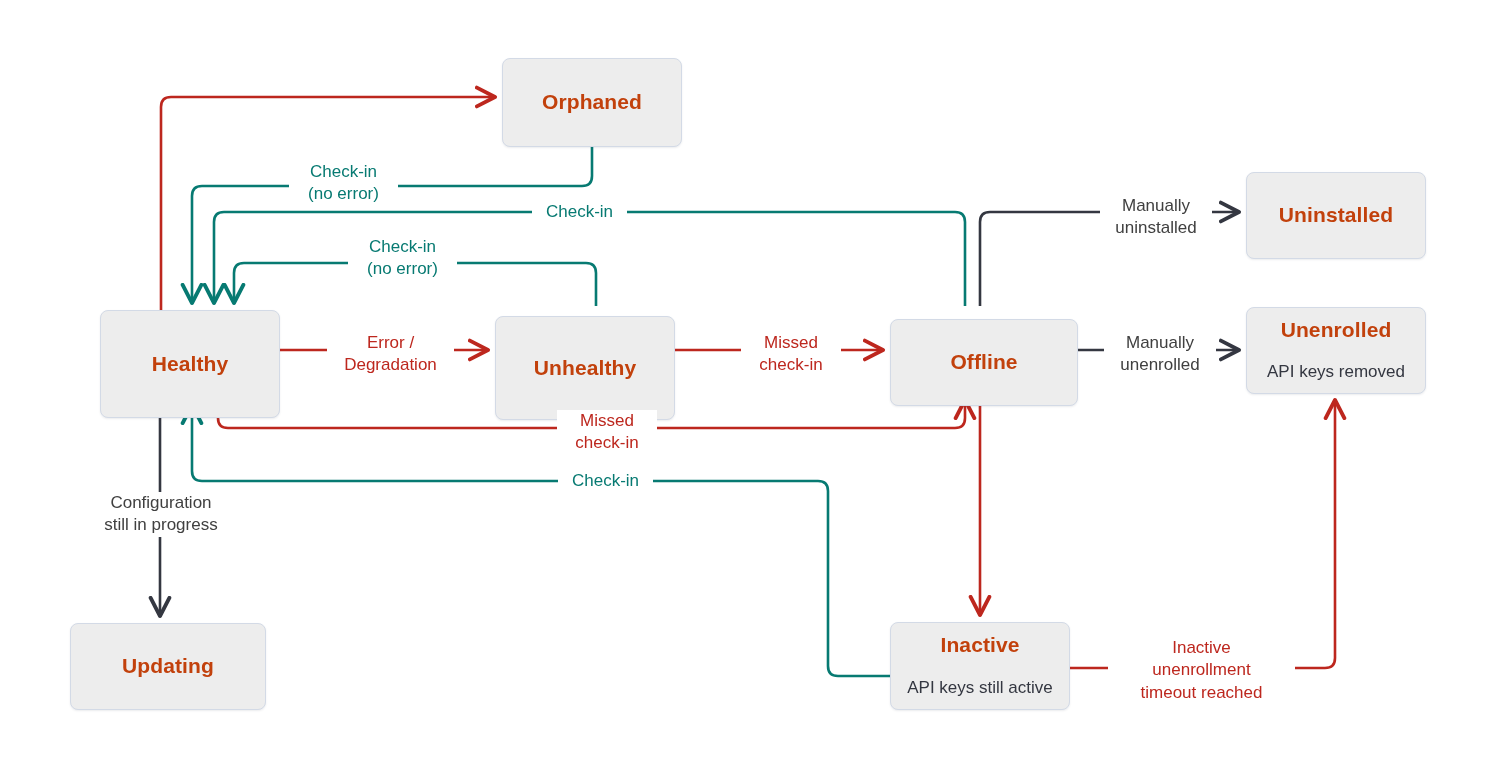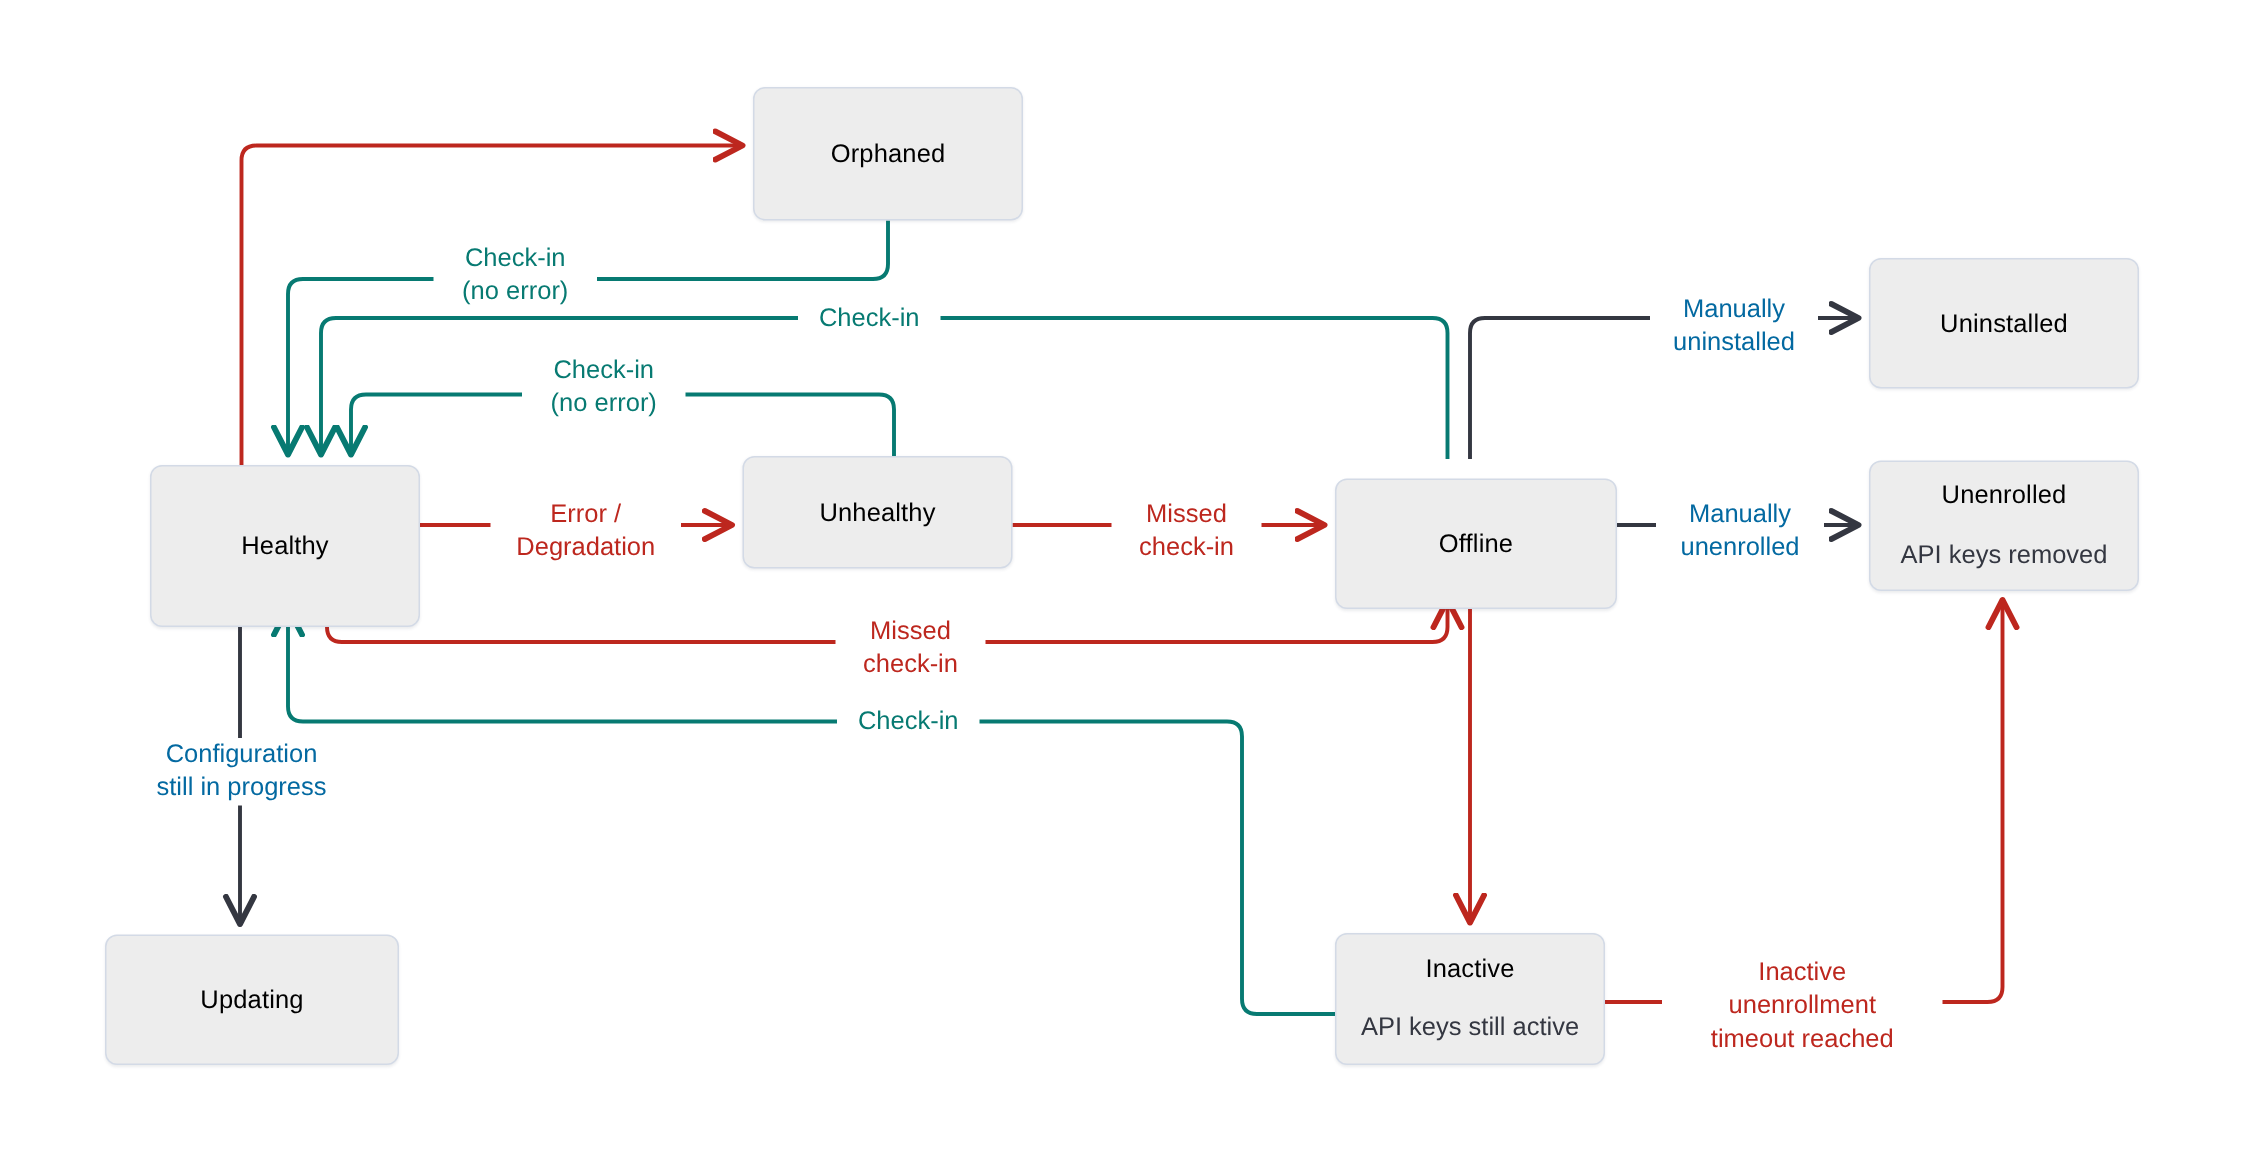--- a/index.html
+++ b/index.html
@@ -30,23 +30,23 @@
     background: #EDEDED;
     border: 1px solid #D3DAE6;
     border-radius: 8px;
     display: flex;
     flex-direction: column;
     align-items: center;
     justify-content: center;
     box-shadow: 0 1px 2px rgba(60,70,90,0.10);
   }
   .node-title {
-    font-size: 17px;
-    font-weight: normal;
-    color: #000000;
+    font-size: 21px;
+    font-weight: bold;
+    color: #c2410c;
     letter-spacing: 0.1px;
     line-height: 1.25;
   }
   .node-sub {
     font-size: 17px;
     font-weight: normal;
     color: #343741;
     line-height: 1.35;
     margin-top: 18px;
   }
@@ -54,21 +54,21 @@
     position: absolute;
     font-size: 17px;
     line-height: 1.32;
     text-align: center;
     white-space: pre-line;
     background: #ffffff;
     padding: 0 6px;
   }
   .lbl-red   { color: #BD271E; }
   .lbl-teal  { color: #077A72; }
-  .lbl-black { color: #0369a1; }
+  .lbl-black { color: #404040; }
 </style>
 </head>
 <body>
 
 <div id="canvas">
 
   <svg class="edges" viewBox="0 0 1494 769" xmlns="http://www.w3.org/2000/svg">
     <defs>
       <marker id="ah-red" markerWidth="9" markerHeight="9" refX="7.2" refY="4.5" orient="auto" markerUnits="strokeWidth">
         <path d="M0.6,0.9 L7.6,4.5 L0.6,8.1" fill="none" stroke="#BD271E" stroke-width="1.5" stroke-linecap="round" stroke-linejoin="round"></path>
@@ -113,21 +113,21 @@
   </svg>
 
   <div class="node" style="left:502px; top:58px; width:180px; height:89px;">
     <span class="node-title">Orphaned</span>
   </div>
 
   <div class="node" style="left:100px; top:310px; width:180px; height:108px;">
     <span class="node-title">Healthy</span>
   </div>
 
-  <div class="node" style="left:495px; top:304px; width:180px; height:75px;">
+  <div class="node" style="left:495px; top:316px; width:180px; height:104px;">
     <span class="node-title">Unhealthy</span>
   </div>
 
   <div class="node" style="left:890px; top:291px; width:188px; height:87px;margin-top:28px;">
     <span class="node-title">Offline</span>
   </div>
 
   <div class="node" style="left:1246px; top:172px; width:180px; height:87px;">
     <span class="node-title">Uninstalled</span>
   </div>

